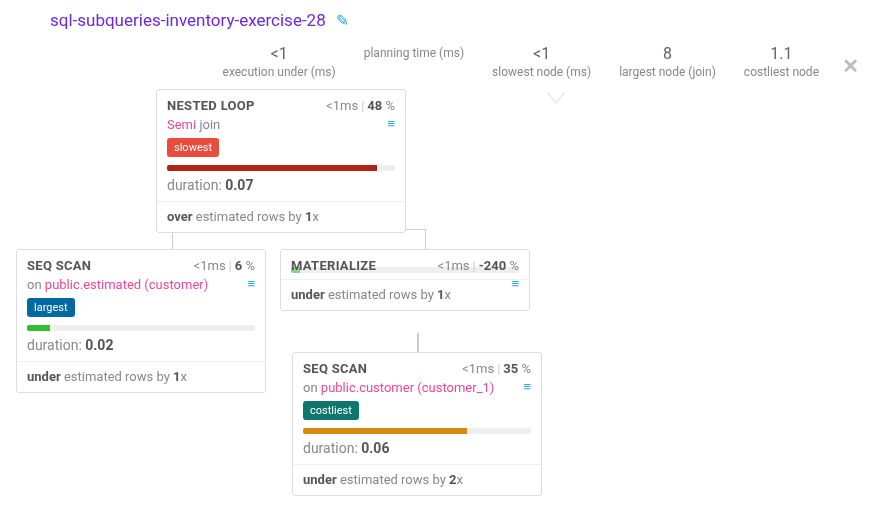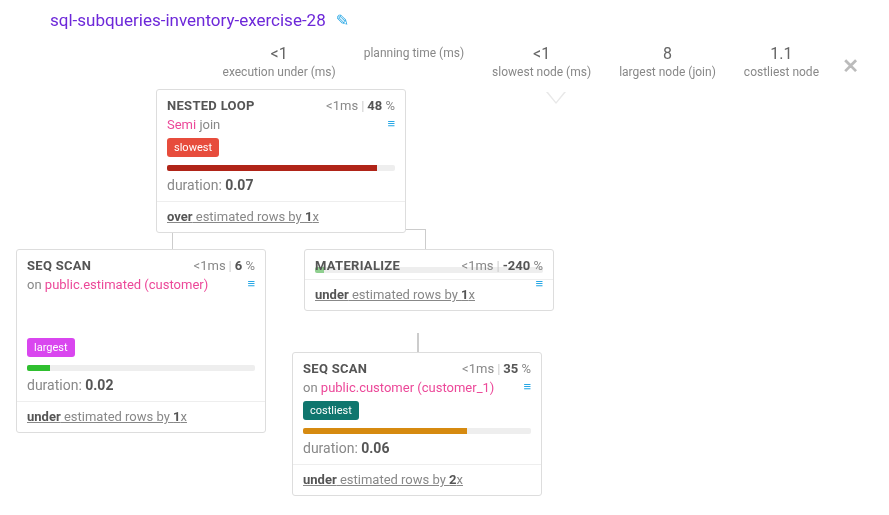--- a/index.html
+++ b/index.html
@@ -23,29 +23,29 @@
   .node-name { font-weight: 700; color: #555; letter-spacing: 0.3px; font-size: 13px; }
   .node-metrics { color: #888; font-size: 13px; }
   .node-metrics b { color: #555; font-weight: 700; }
   .sep { color: #ccc; margin: 0 3px; }
   .subline { padding: 0 10px 6px; color: #888; font-size: 13px; }
   .subline .s1 { color: #ec4899; }
   .db-icon { float: right; color: #27a7e5; font-size: 13px; line-height: 1; }
   .tags { padding: 0 10px 8px; }
   .tag { display: inline-block; color: #fff; font-size: 11px; font-weight: 400; padding: 3px 7px; border-radius: 3px; }
   .t-slow { background: #e74c3c; }
-  .t-large { background: #d946ef; margin-top: 40px; }
+  .t-large { background: #0369a1; }
   .t-cost { background: #0f766e; }
   .bar-wrap { padding: 0 10px 6px; }
   .bar-bg { background: #eee; height: 6px; border-radius: 2px; overflow: hidden; }
   .bar-fill { height: 100%; }
   .dur { color: #888; padding: 0 10px 8px; font-size: 14px; }
   .dur b, .est b { color: #555; font-weight: 700; }
   .divider { border-top: 1px solid #eee; }
-  .est { color: #888; padding: 7px 10px 8px; font-size: 13px; text-decoration: underline; }
+  .est { color: #888; padding: 7px 10px 8px; font-size: 13px; }
   .est .o { font-weight: 700; color: #555; }
 </style>
 </head>
 <body>
 
 <div class="header">
   <span class="title">sql-subqueries-inventory-exercise-28</span>
   <span class="edit-icon">✎</span>
 </div>
 
@@ -105,21 +105,21 @@
     <div class="bar-wrap">
         <div class="bar-bg">
           <div class="bar-fill" style="width:10%;background:#2fbf2f;"></div>
         </div>
       </div>
     <div class="dur"><span>duration: </span><b>0.02</b></div>
     <div class="divider"></div>
     <div class="est"><span class="o">under</span><span> estimated rows by </span><b>1</b><span>x</span></div>
   </div>
 
-  <div class="node" style="left:304px; top:170px;">
+  <div class="node" style="left:280px; top:170px;">
     <div class="node-head">
       <span class="node-name">MATERIALIZE</span>
       <span class="node-metrics"><span>&lt;1ms</span><span class="sep">|</span><b>-240</b><span> %</span></span>
     </div>
     <div class="subline">
         <span class="db-icon">≡</span>
       </div>
     <div class="bar-wrap" style="margin-top:-16px;">
         <div class="bar-bg">
           <div class="bar-fill" style="width:4%;background:#8fcf8f;"></div>

